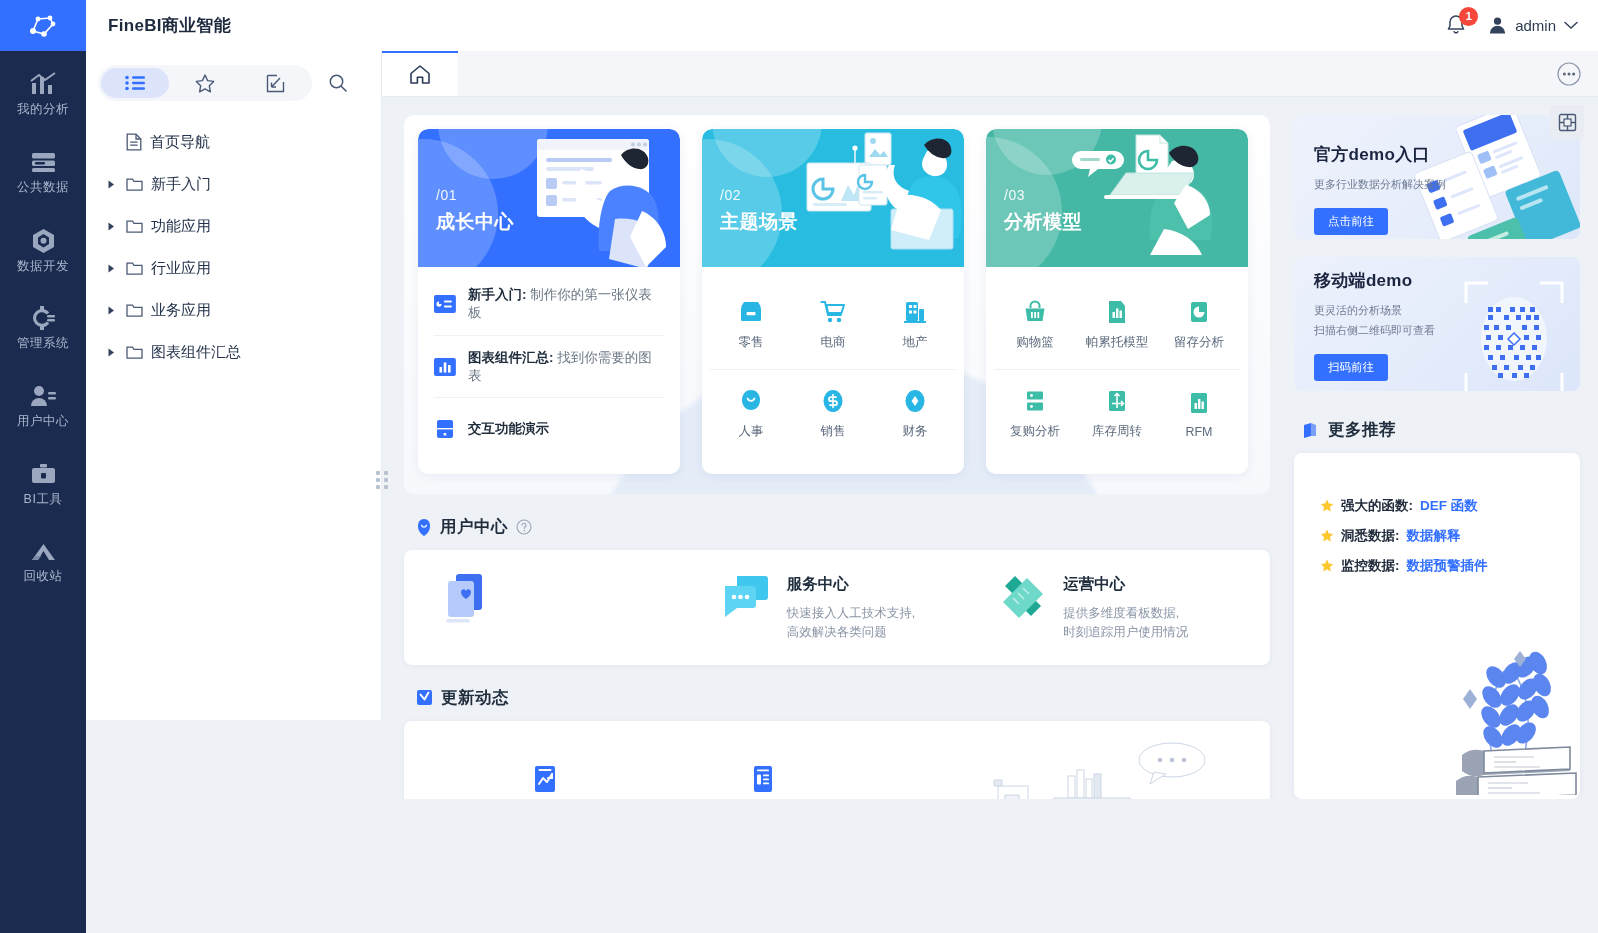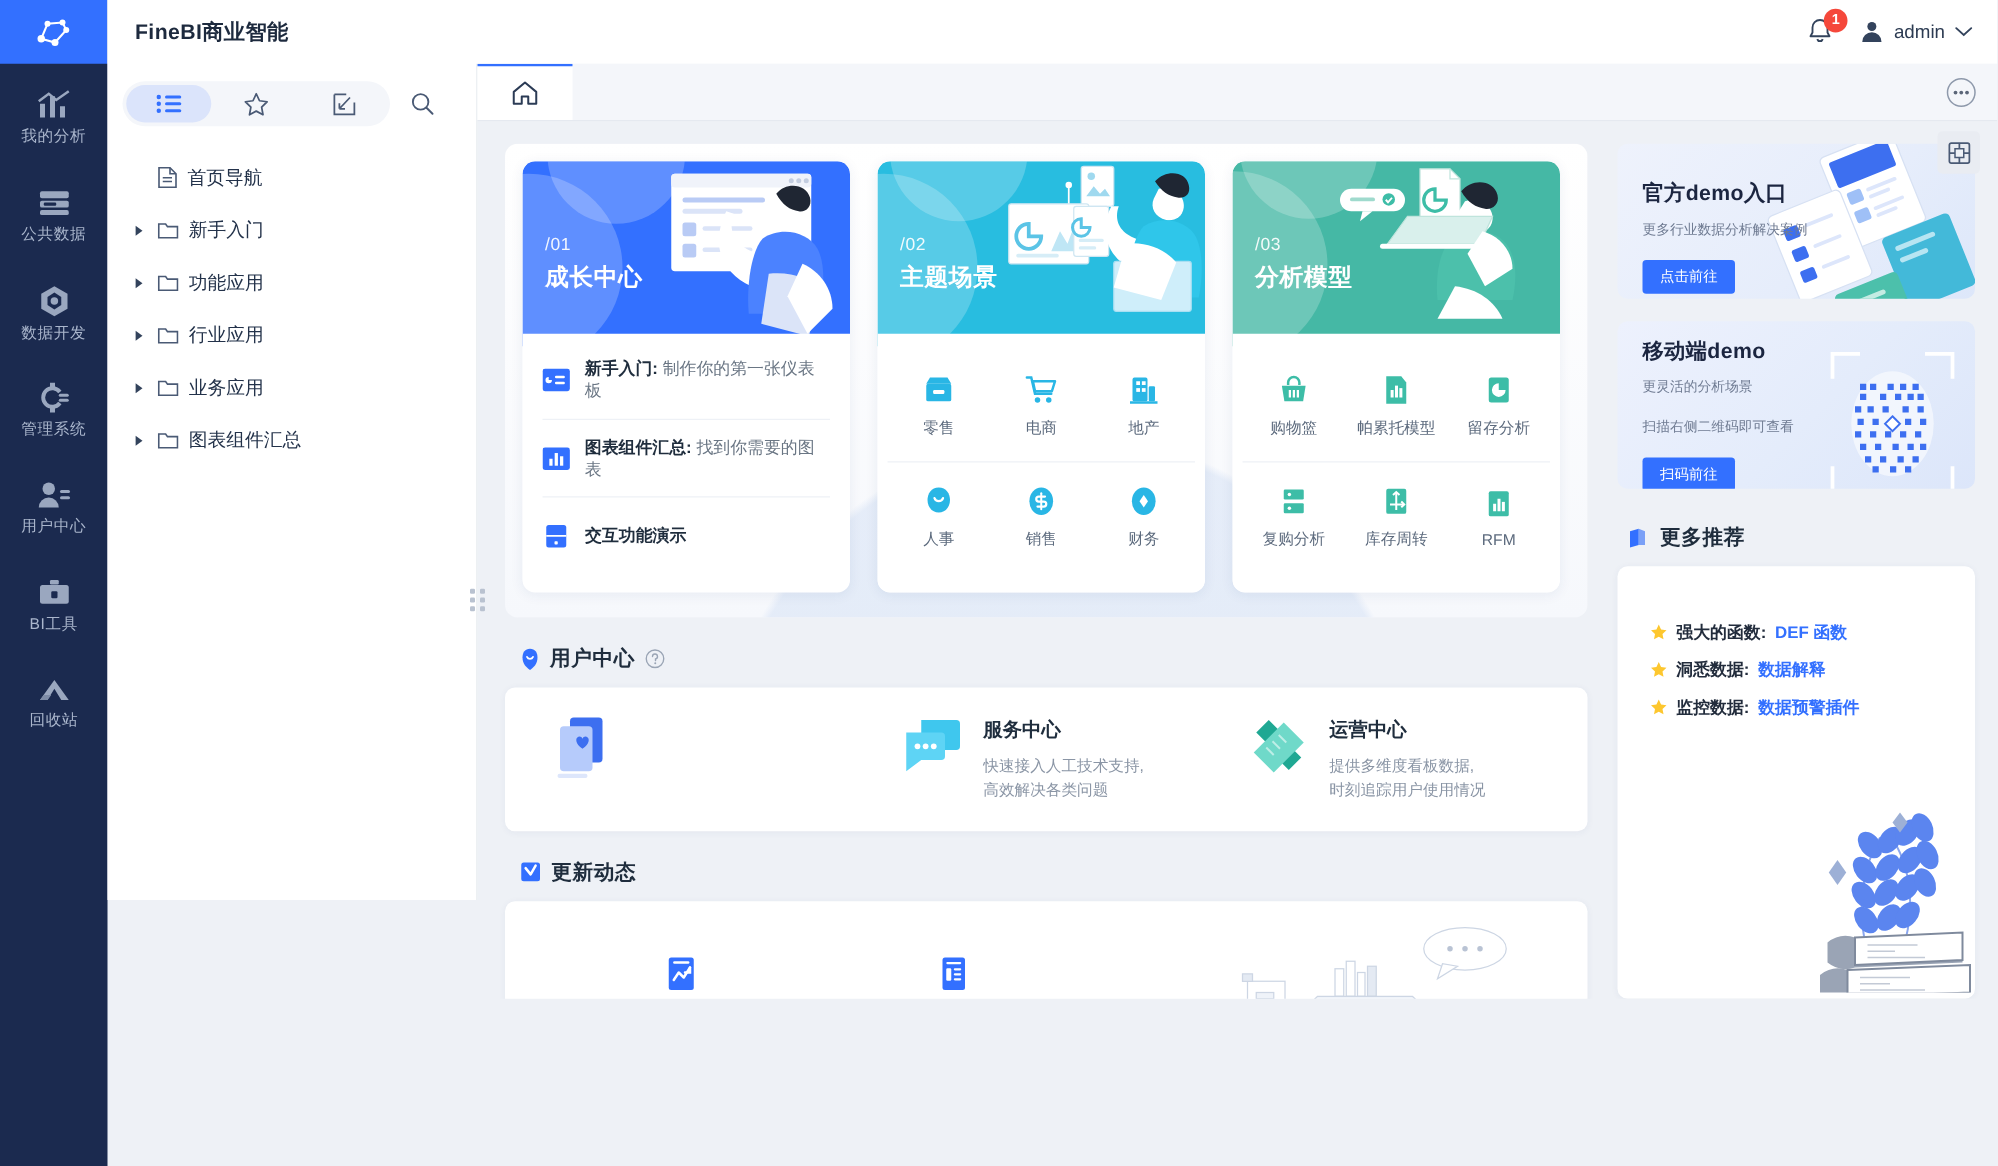--- a/index.html
+++ b/index.html
@@ -894,21 +894,21 @@
             <div class="promo-title">官方demo入口</div>
             <div class="promo-sub">更多行业数据分析解决案例</div>
             <div class="promo-btn">点击前往</div>
           </div>
         </div>
 
         <div class="promo2">
           <div class="promo-txt" style="top:12px">
             <div class="promo-title">移动端demo</div>
             <div class="promo-sub">更灵活的分析场景</div>
-            <div class="promo-sub" style="margin-top:14px">扫描右侧二维码即可查看</div>
+            <div class="promo-sub" style="margin-top:2px">扫描右侧二维码即可查看</div>
             <div class="promo-btn">扫码前往</div>
           </div>
           <svg width="120" height="150" viewBox="0 0 120 150" style="position:absolute;right:6px;top:10px">
             <g stroke="#ffffff" stroke-width="3" fill="none">
               <path d="M12 36 L12 16 L34 16"></path>
                 <path d="M86 16 L108 16 L108 36"></path>
               <path d="M108 106 L108 128 L86 128"></path>
                 <path d="M34 128 L12 128 L12 106"></path>
             </g>
             <ellipse cx="60" cy="72" rx="33" ry="42" fill="#ffffff" opacity=".55"></ellipse>

